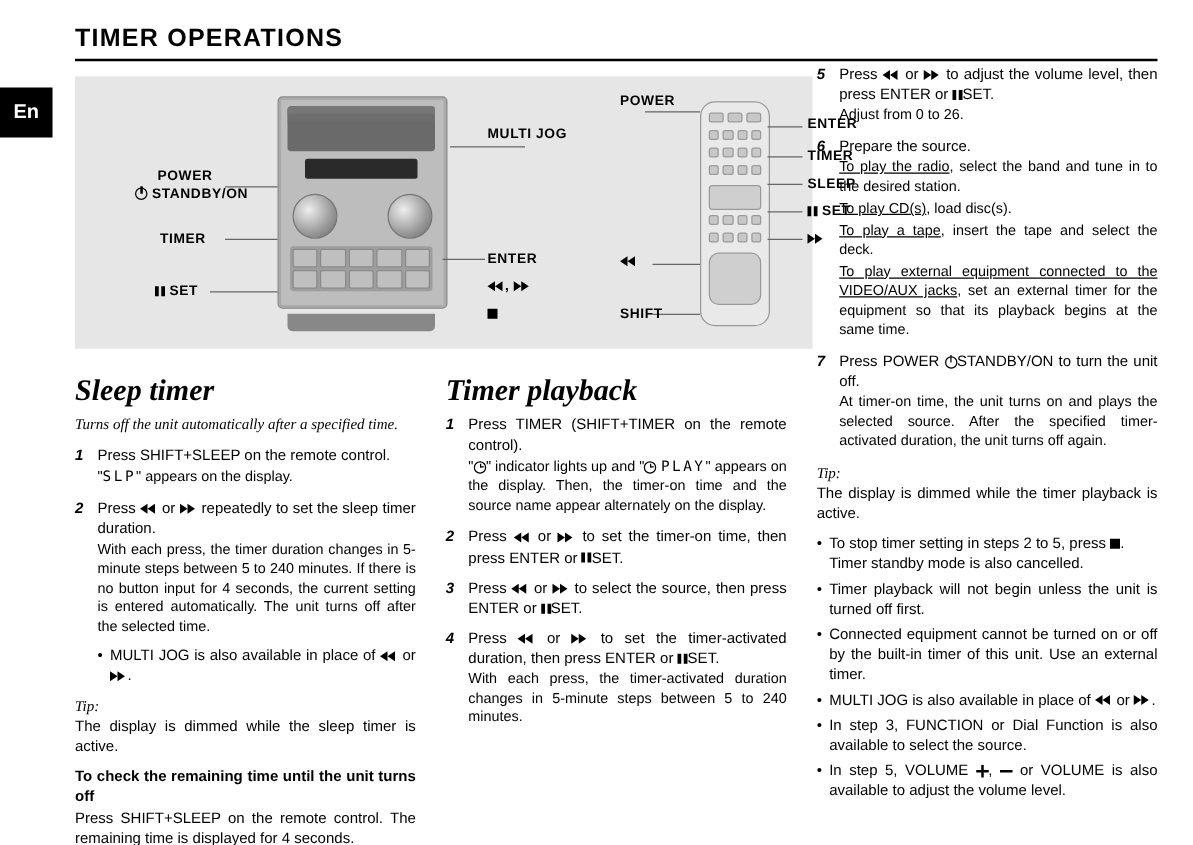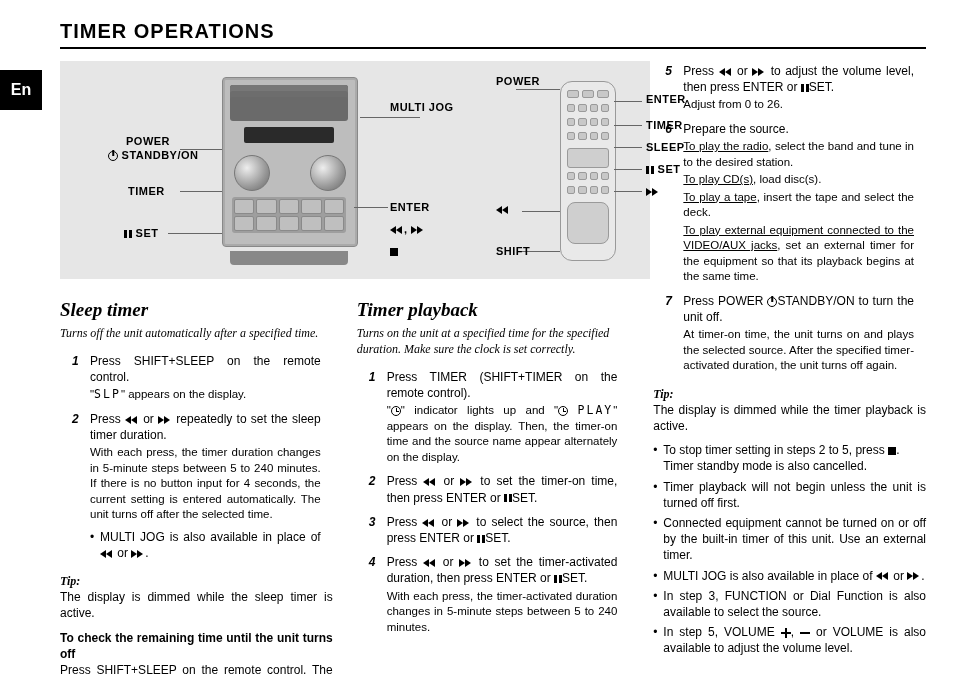--- a/index.html
+++ b/index.html
@@ -6,27 +6,27 @@
   .page { width:954px; height:676px; position:relative; box-sizing:border-box; padding:20px 28px 20px 60px; }
   .lang-tab { position:absolute; left:0; top:70px; width:42px; height:40px; background:#000; color:#fff;
               display:flex; align-items:center; justify-content:center; font-weight:bold; font-size:16px; }
   h1.title { font-size:20px; font-weight:900; margin:0 0 4px 0; letter-spacing:1px; font-family:Arial Black, Arial, sans-serif; text-transform:uppercase; }
   .rule { border-top:2px solid #000; margin-bottom:12px; }
   .diagram-box { width:590px; height:218px; background:#e6e6e6; position:relative; margin-bottom:18px; }
   .dlabel { position:absolute; font-size:11px; font-weight:bold; color:#000; letter-spacing:0.5px; white-space:nowrap; }
   .columns { display:flex; gap:24px; }
   .col { width:280px; font-size:12px; line-height:1.35; }
   .col.right { margin-top:-246px; }
-  h2.section { font-size:19px; font-weight:bold; font-style:italic; margin:0 0 2px 0; font-family:"Times New Roman", serif; }
+  h2.section { font-size:24px; font-weight:bold; font-style:italic; margin:0 0 2px 0; font-family:"Times New Roman", serif; }
   .subtitle { font-style:italic; font-size:12px; margin:0 0 8px 0; font-family:"Times New Roman", serif; }
-  ol.steps { list-style:none; padding:0; margin:12px; counter-reset:step; }
+  ol.steps { list-style:none; padding:0; margin:0; counter-reset:step; }
   ol.steps > li { position:relative; padding-left:18px; margin-bottom:8px; text-align:justify; }
   ol.steps > li::before { counter-increment:step; content:counter(step); position:absolute; left:0; top:0; font-weight:bold; font-style:italic; }
   .sub { font-size:11.5px; margin-top:2px; padding-left:0; text-align:justify; }
-  .tip-head { font-weight:bold; font-style:italic; font-family:"Times New Roman", serif; margin-top:6px; }
+  .tip-head { font-weight:normal; font-style:italic; font-family:"Times New Roman", serif; margin-top:6px; }
   .tip-body { font-size:12px; margin-bottom:8px; text-align:justify; }
   .bold-head { font-weight:bold; font-size:12px; margin-top:6px; text-align:justify; }
   ul.bullets { list-style:none; padding:0; margin:6px 0 0 0; }
   ul.bullets > li { position:relative; padding-left:10px; margin-bottom:4px; font-size:12px; text-align:justify; }
   ul.bullets > li::before { content:"•"; position:absolute; left:0; top:0; }
   ul.bullets.inner > li { padding-left:10px; }
   .u { text-decoration:underline; }
   
   .g-rew, .g-fwd, .g-stop, .g-pause, .g-power, .g-clock, .g-plus, .g-minus {
     display:inline-block; vertical-align:middle; position:relative; }
@@ -213,21 +213,20 @@
       <div class="tip-head">Tip:</div>
       <div class="tip-body">The display is dimmed while the sleep timer is active.</div>
 
       <div class="bold-head">To check the remaining time until the unit turns off</div>
       <div class="tip-body">Press SHIFT+SLEEP on the remote control. The remaining time is displayed for 4 seconds.</div>
 
     </div>
 
     <div class="col">
       <h2 class="section">Timer playback</h2>
-      <p class="subtitle">Turns on the unit at a specified time for the specified duration. Make sure the clock is set correctly.</p>
       <ol class="steps">
         <li>
           <span>Press TIMER (SHIFT+TIMER on the remote control).</span>
           <div class="sub">
             <span>"</span><span class="g-clock"></span><span>" indicator lights up and "</span><span class="g-clock"></span> <span style="font-family:monospace; letter-spacing:2px">PLAY</span><span>" appears on the display. Then, the timer-on time and the source name appear alternately on the display.</span>
           </div>
         </li>
         <li>
           <span>Press </span><span class="g-rew"></span><span> or </span><span class="g-fwd"></span><span> to set the timer-on time, then press ENTER or </span><span class="g-pause"></span><span>SET.</span>
         </li>

